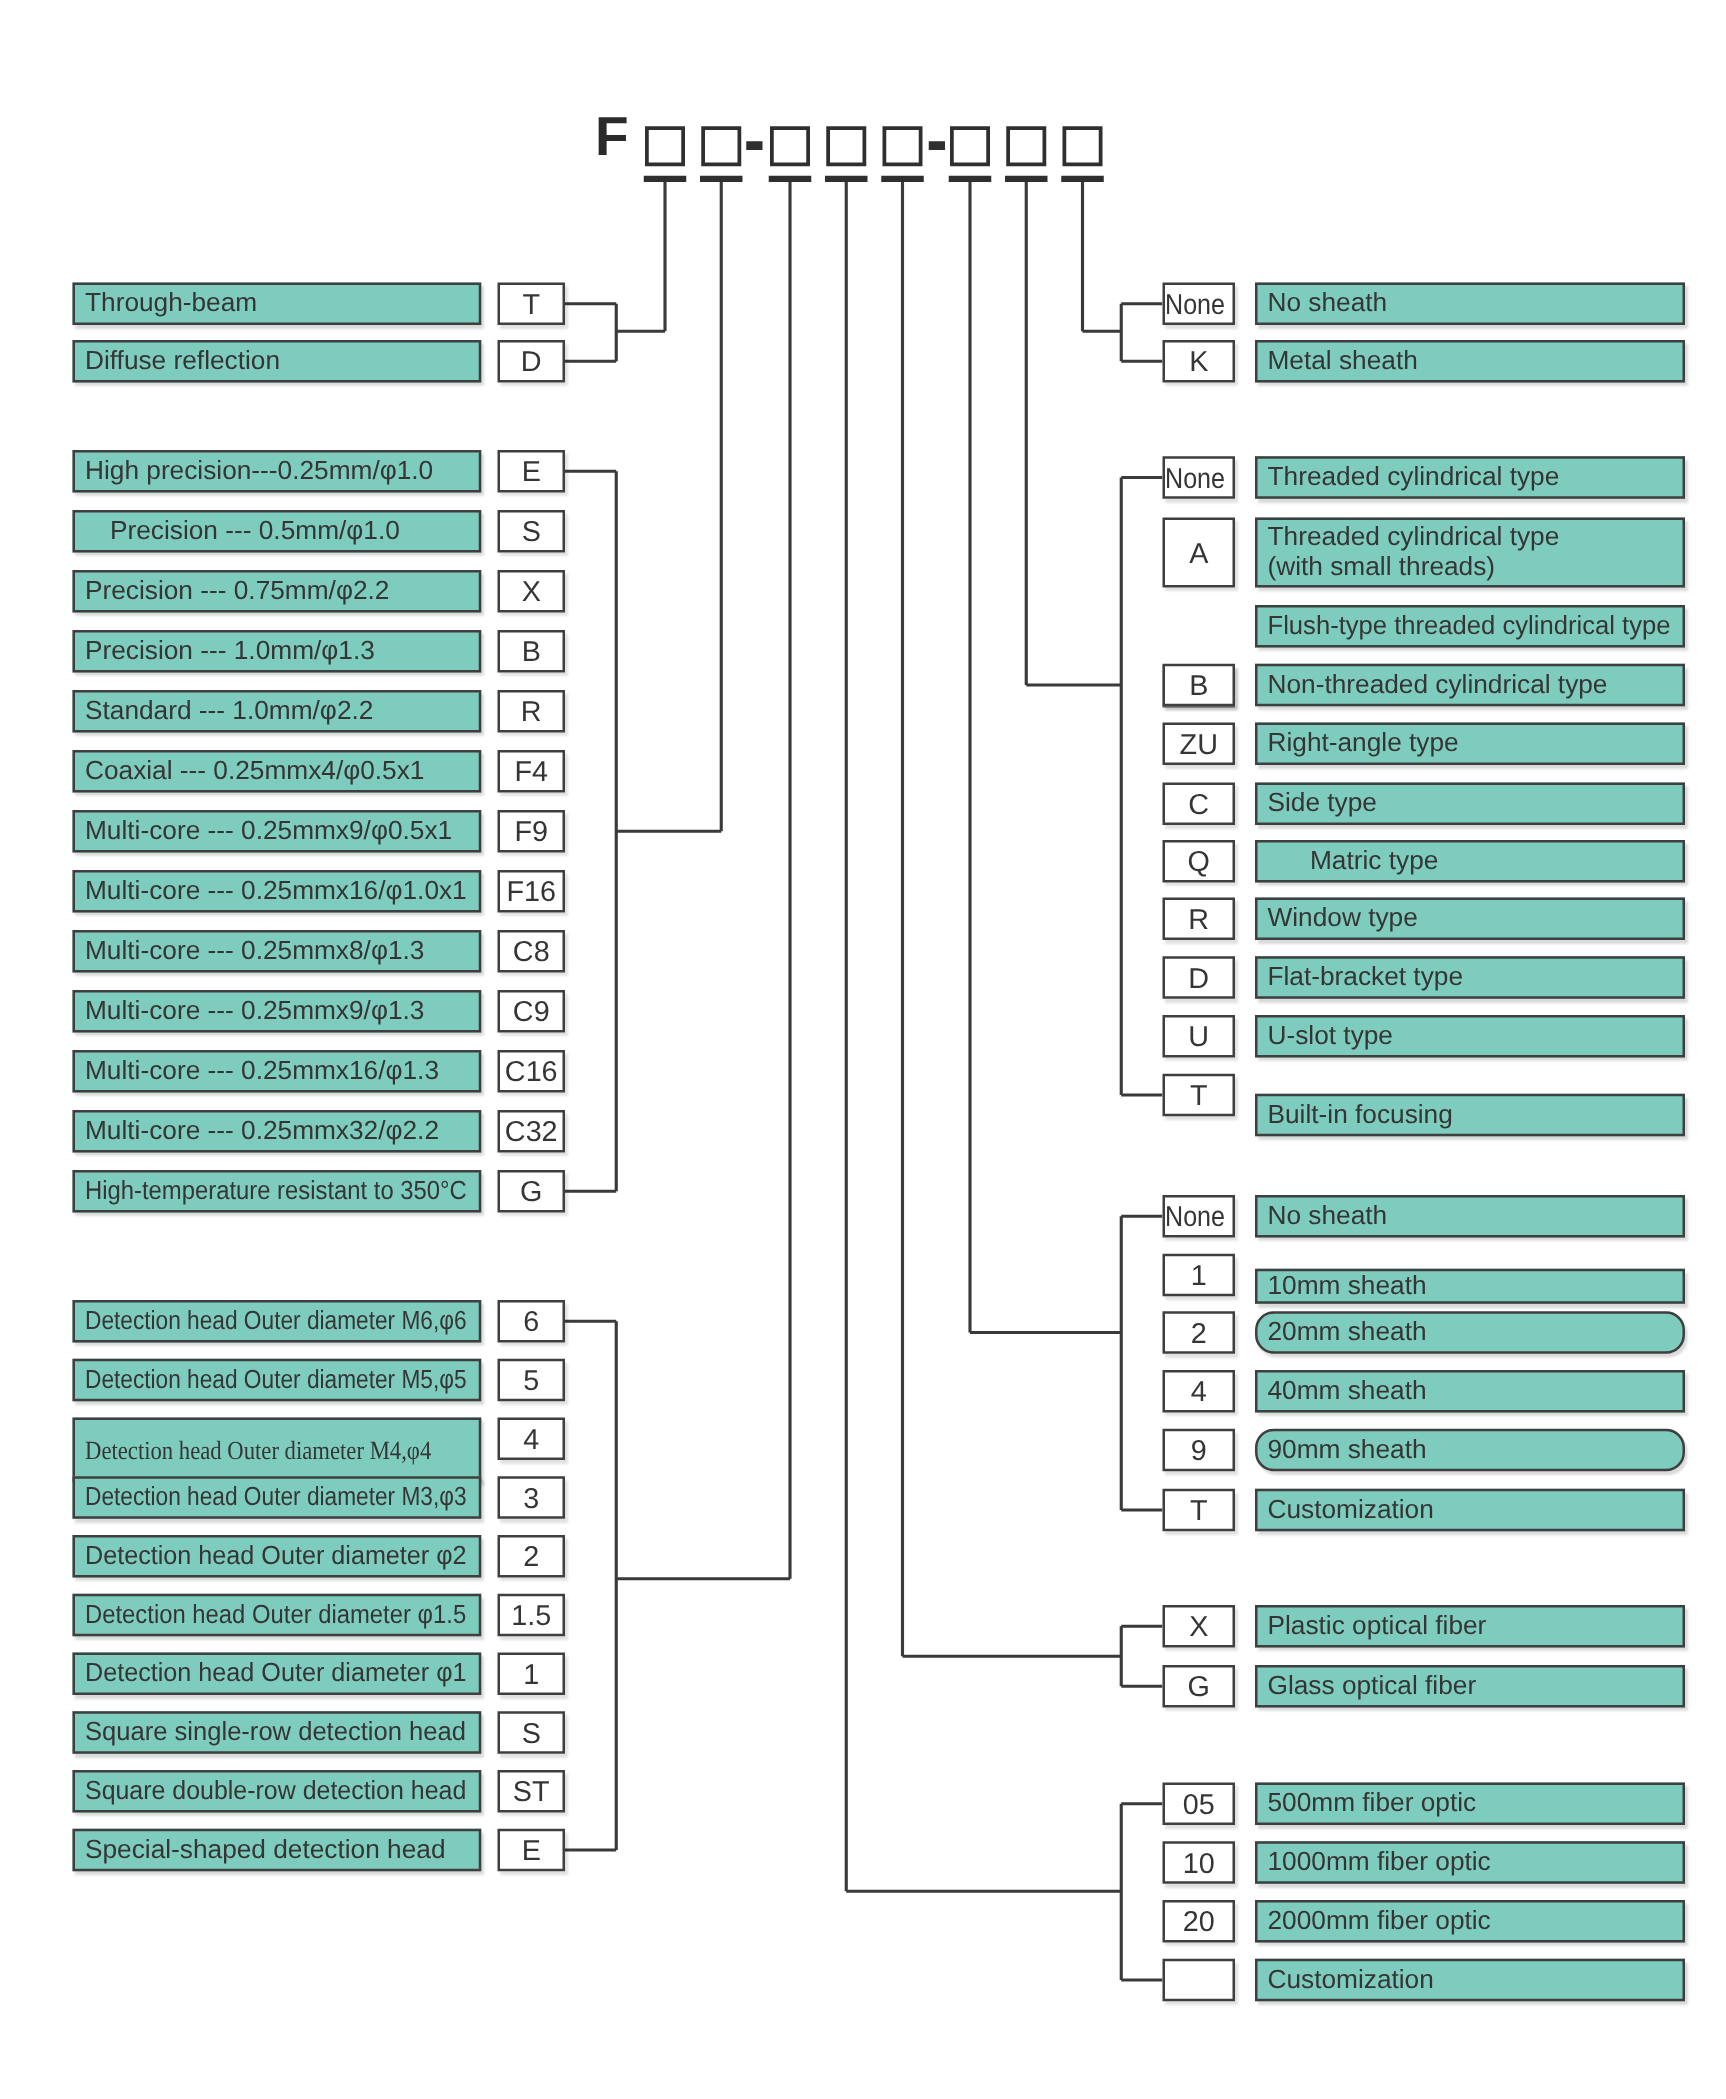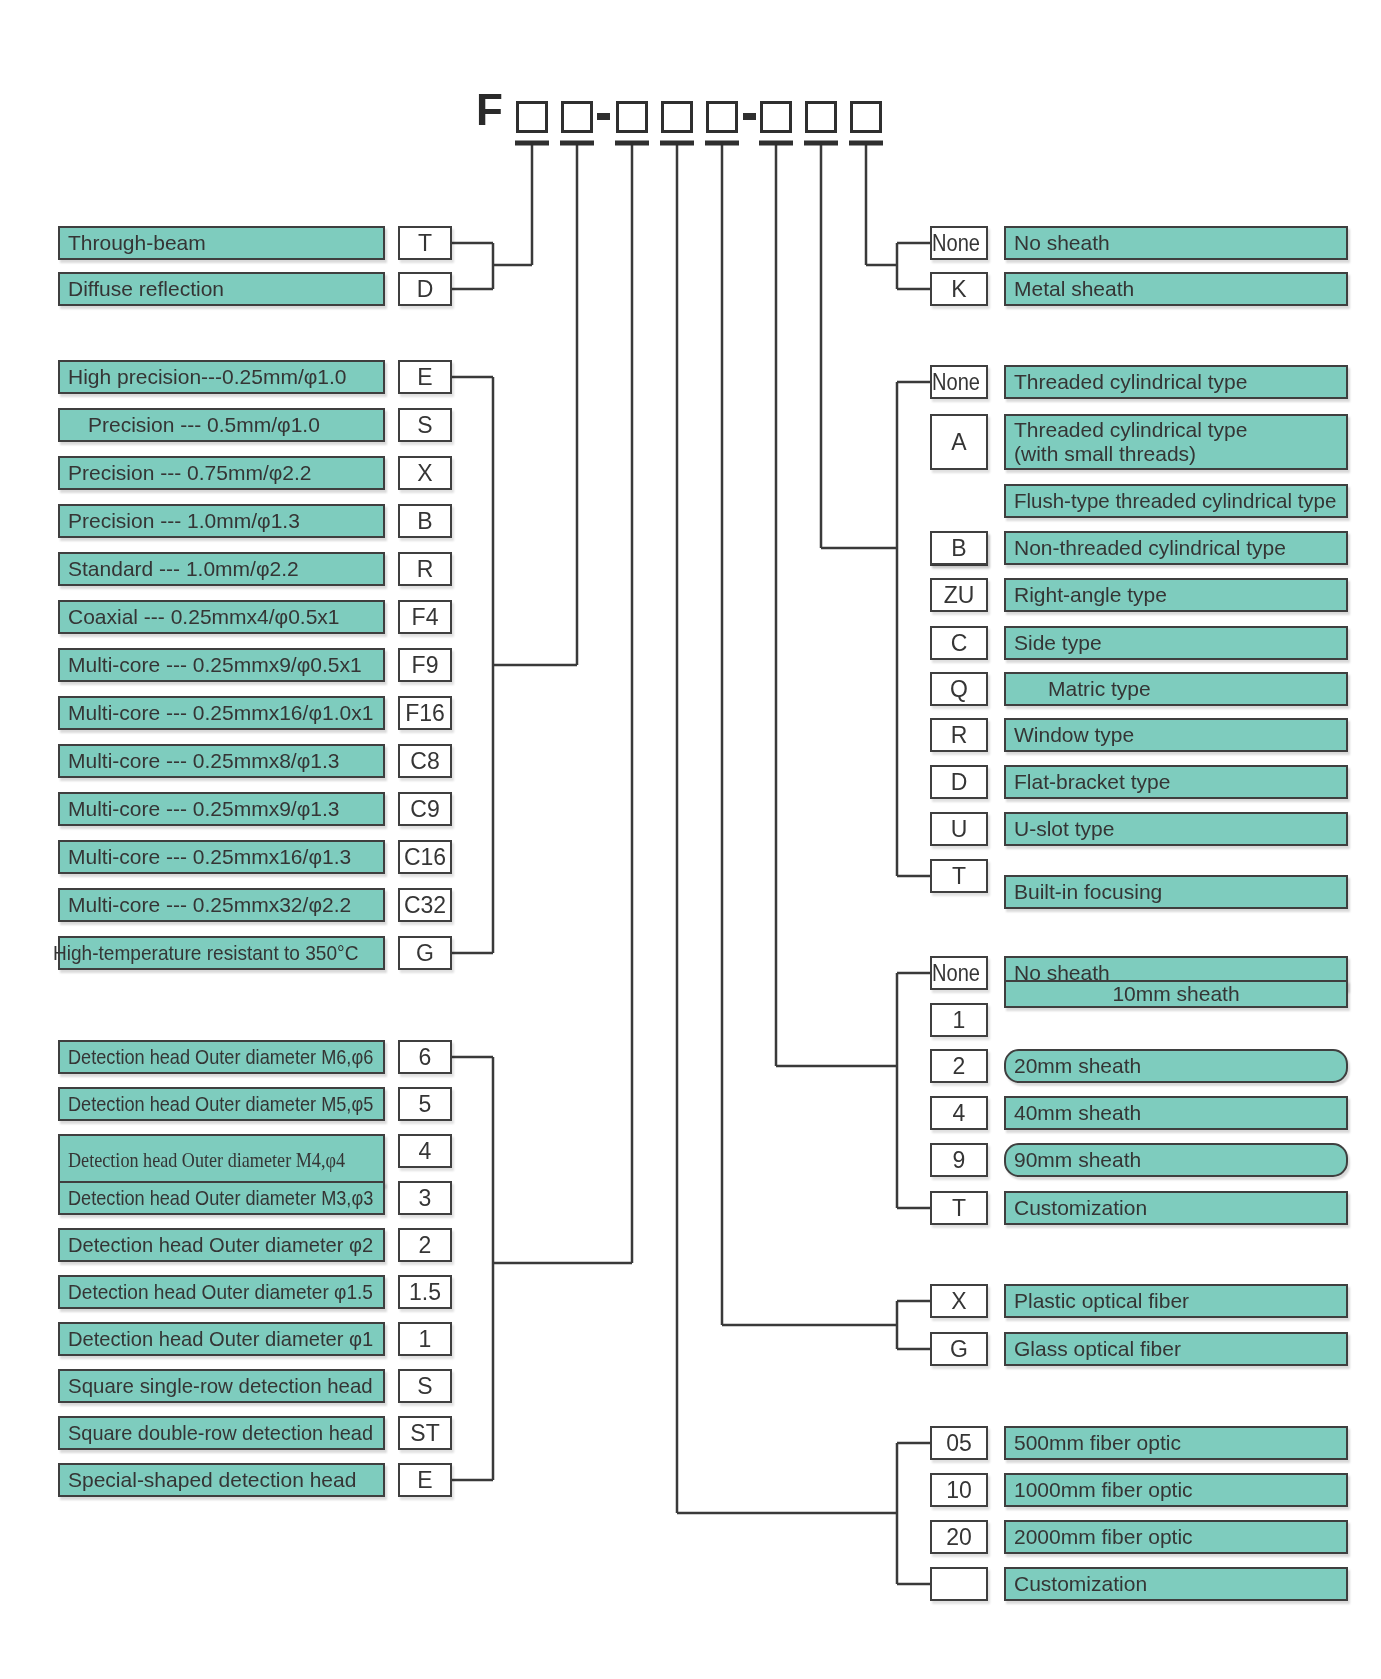--- a/index.html
+++ b/index.html
@@ -138,21 +138,21 @@
         </div>
         <div class="code" style="left: 398px; width: 54px; top: 840px; height: 34px;">
           <span class="fit">C16</span>
         </div>
         <div class="bar" style="left: 58px; width: 327px; top: 888px; height: 34px;">
           <span class="lbl fit">Multi-core --- 0.25mmx32/φ2.2</span>
         </div>
         <div class="code" style="left: 398px; width: 54px; top: 888px; height: 34px;">
           <span class="fit">C32</span>
         </div>
-        <div class="bar" style="left: 58px; width: 327px; top: 936px; height: 34px; justify-content: center;">
+        <div class="bar" style="left: 58px; width: 327px; top: 936px; height: 34px;">
           <span class="lbl fit" style="display: inline-block; transform-origin: left center; transform: scaleX(0.908);">High-temperature resistant to 350°C</span>
         </div>
         <div class="code" style="left: 398px; width: 54px; top: 936px; height: 34px;">
           <span class="fit">G</span>
         </div>
       </div>
       <div>
         <div class="bar" style="left: 58px; width: 327px; top: 1040px; height: 34px;">
           <span class="lbl fit" style="display: inline-block; transform-origin: left center; transform: scaleX(0.864);">Detection head Outer diameter M6,φ6</span>
         </div>
@@ -295,21 +295,21 @@
           <span class="fit">T</span>
         </div>
       </div>
       <div>
         <div class="bar" style="left: 1004px; width: 344px; top: 956px; height: 34px;">
           <span class="lbl fit">No sheath</span>
         </div>
         <div class="code" style="left: 930px; width: 58px; top: 956px; height: 34px;">
           <span class="fit" style="display: inline-block; transform-origin: left center; transform: scaleX(0.873);">None</span>
         </div>
-        <div class="bar" style="left: 1004px; width: 344px; top: 980px; height: 28px; justify-content: center;">
+        <div class="bar" style="left: 1004px; width: 344px; top: 1015px; height: 28px;">
           <span class="lbl fit">10mm sheath</span>
         </div>
         <div class="code" style="left: 930px; width: 58px; top: 1003px; height: 34px;">
           <span class="fit">1</span>
         </div>
         <div class="bar" style="left: 1004px; width: 344px; top: 1049px; height: 34px; border-radius: 15px;">
           <span class="lbl fit">20mm sheath</span>
         </div>
         <div class="code" style="left: 930px; width: 58px; top: 1049px; height: 34px;">
           <span class="fit">2</span>

